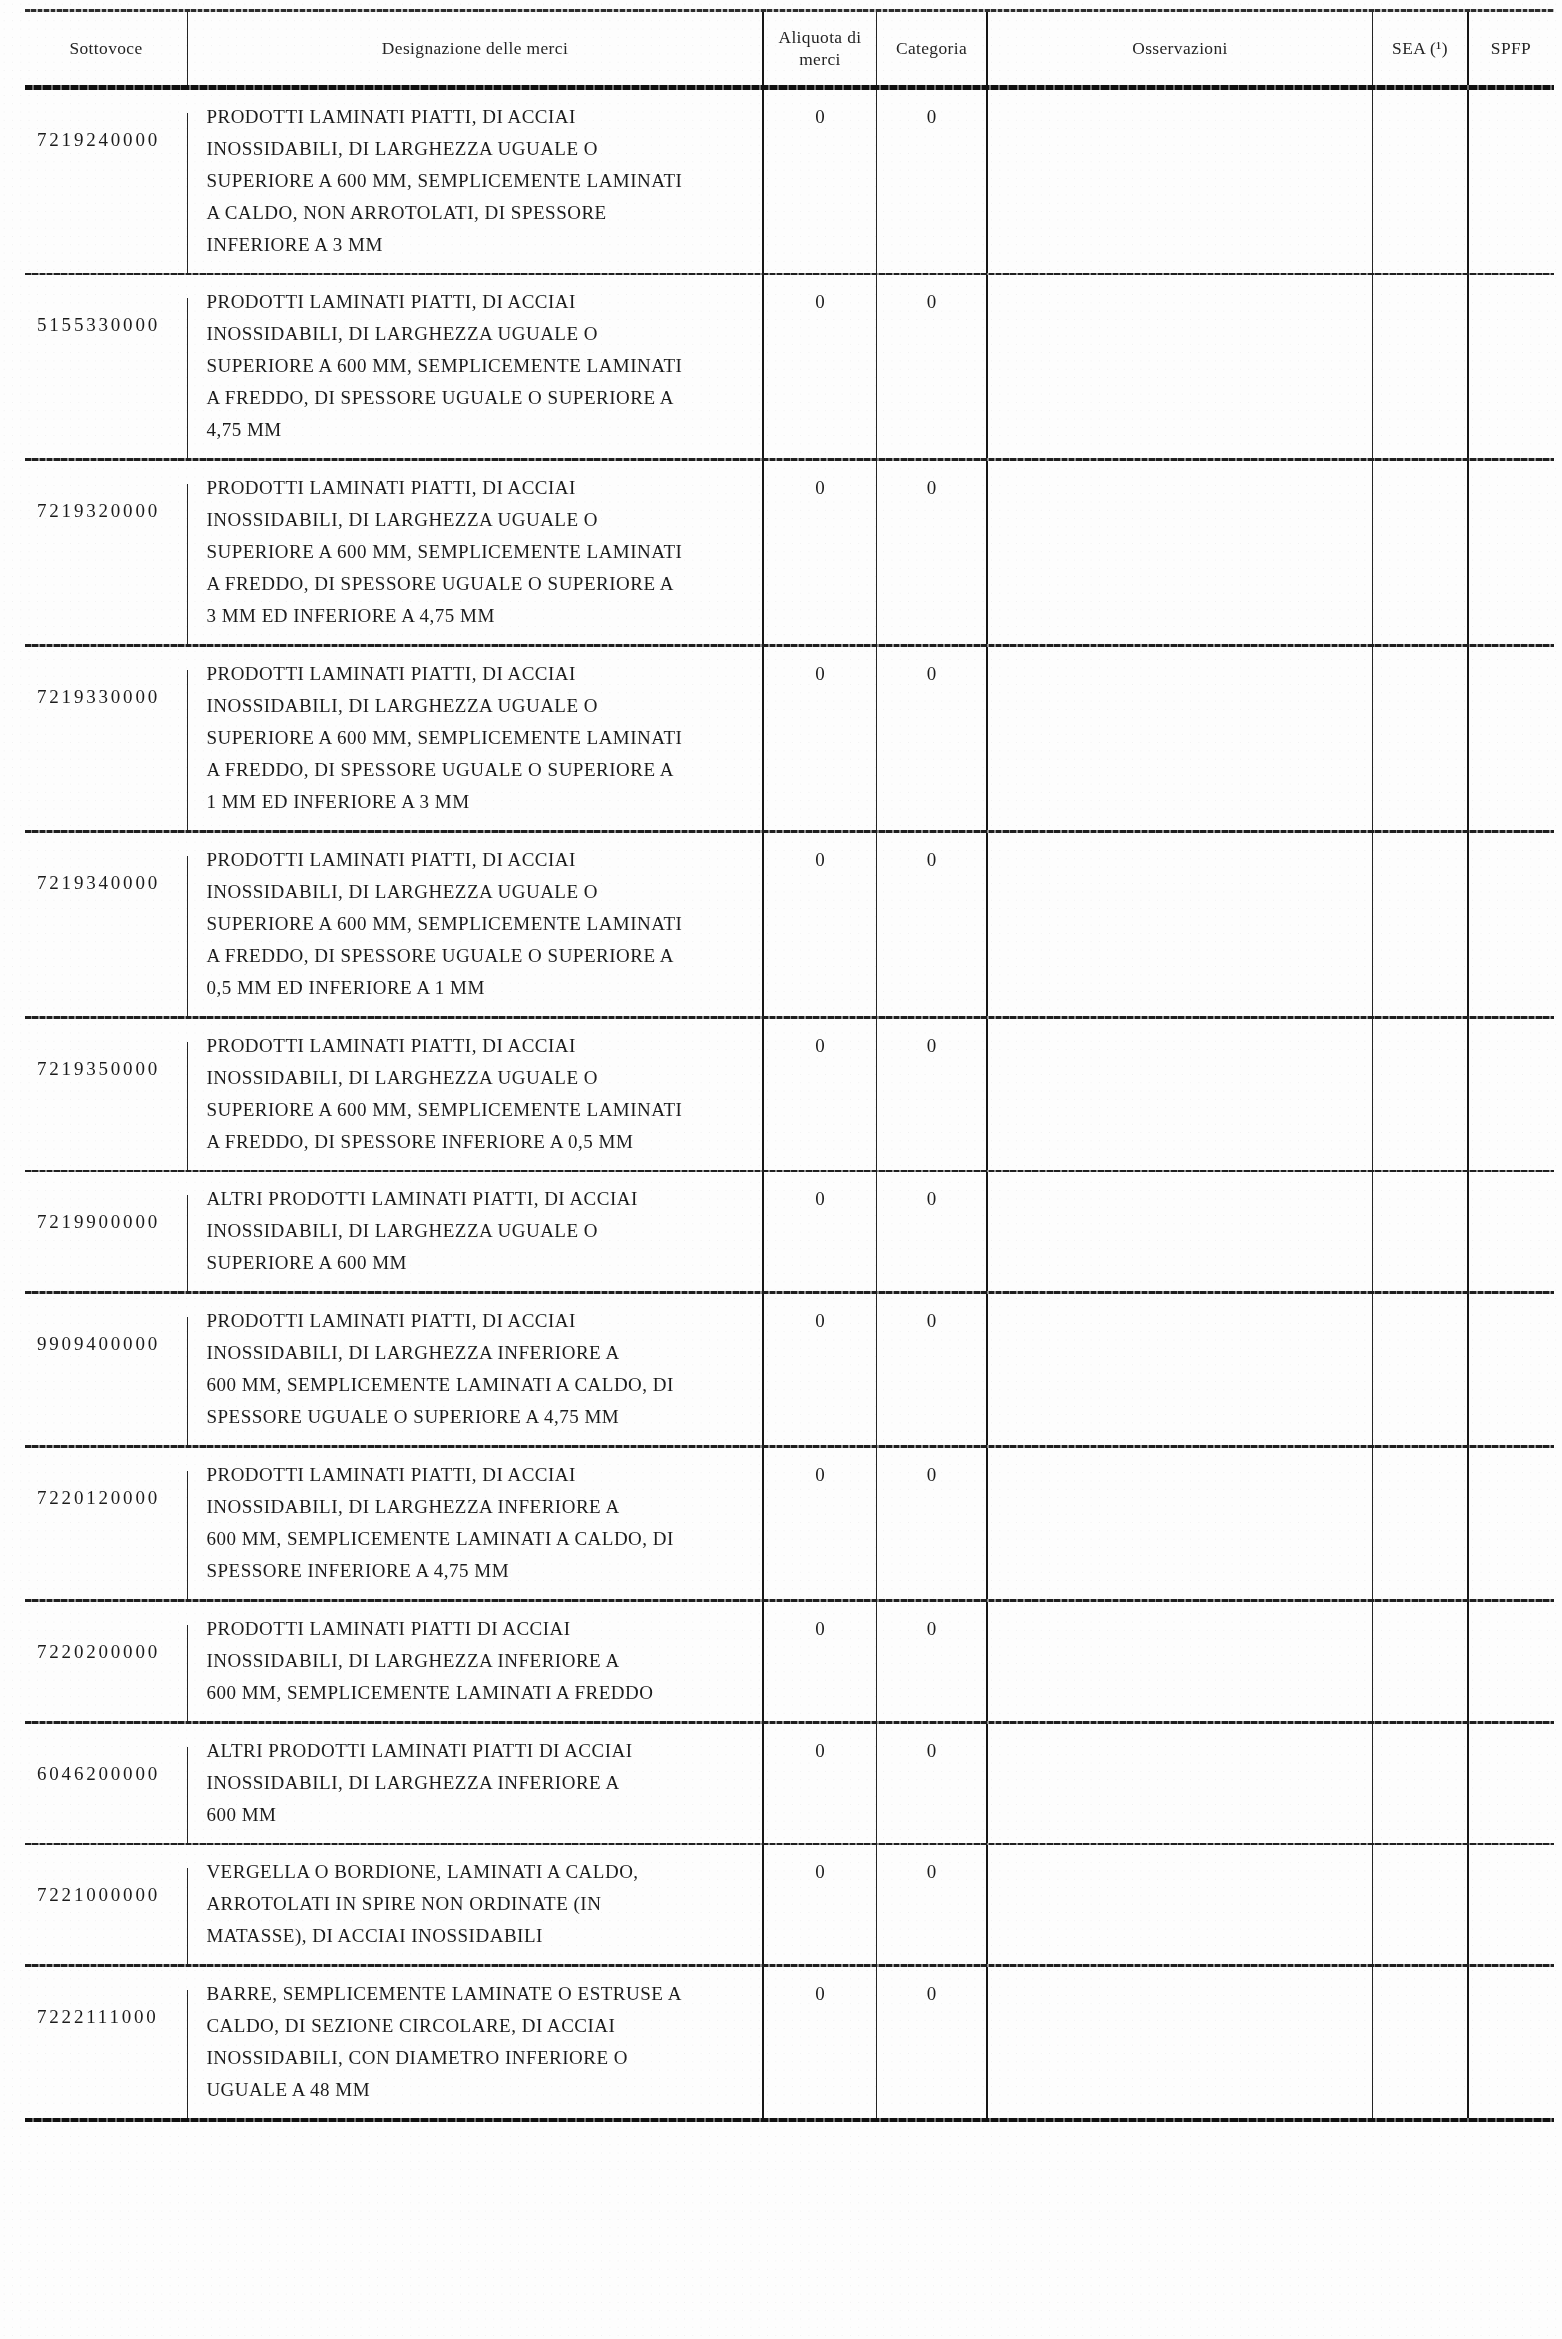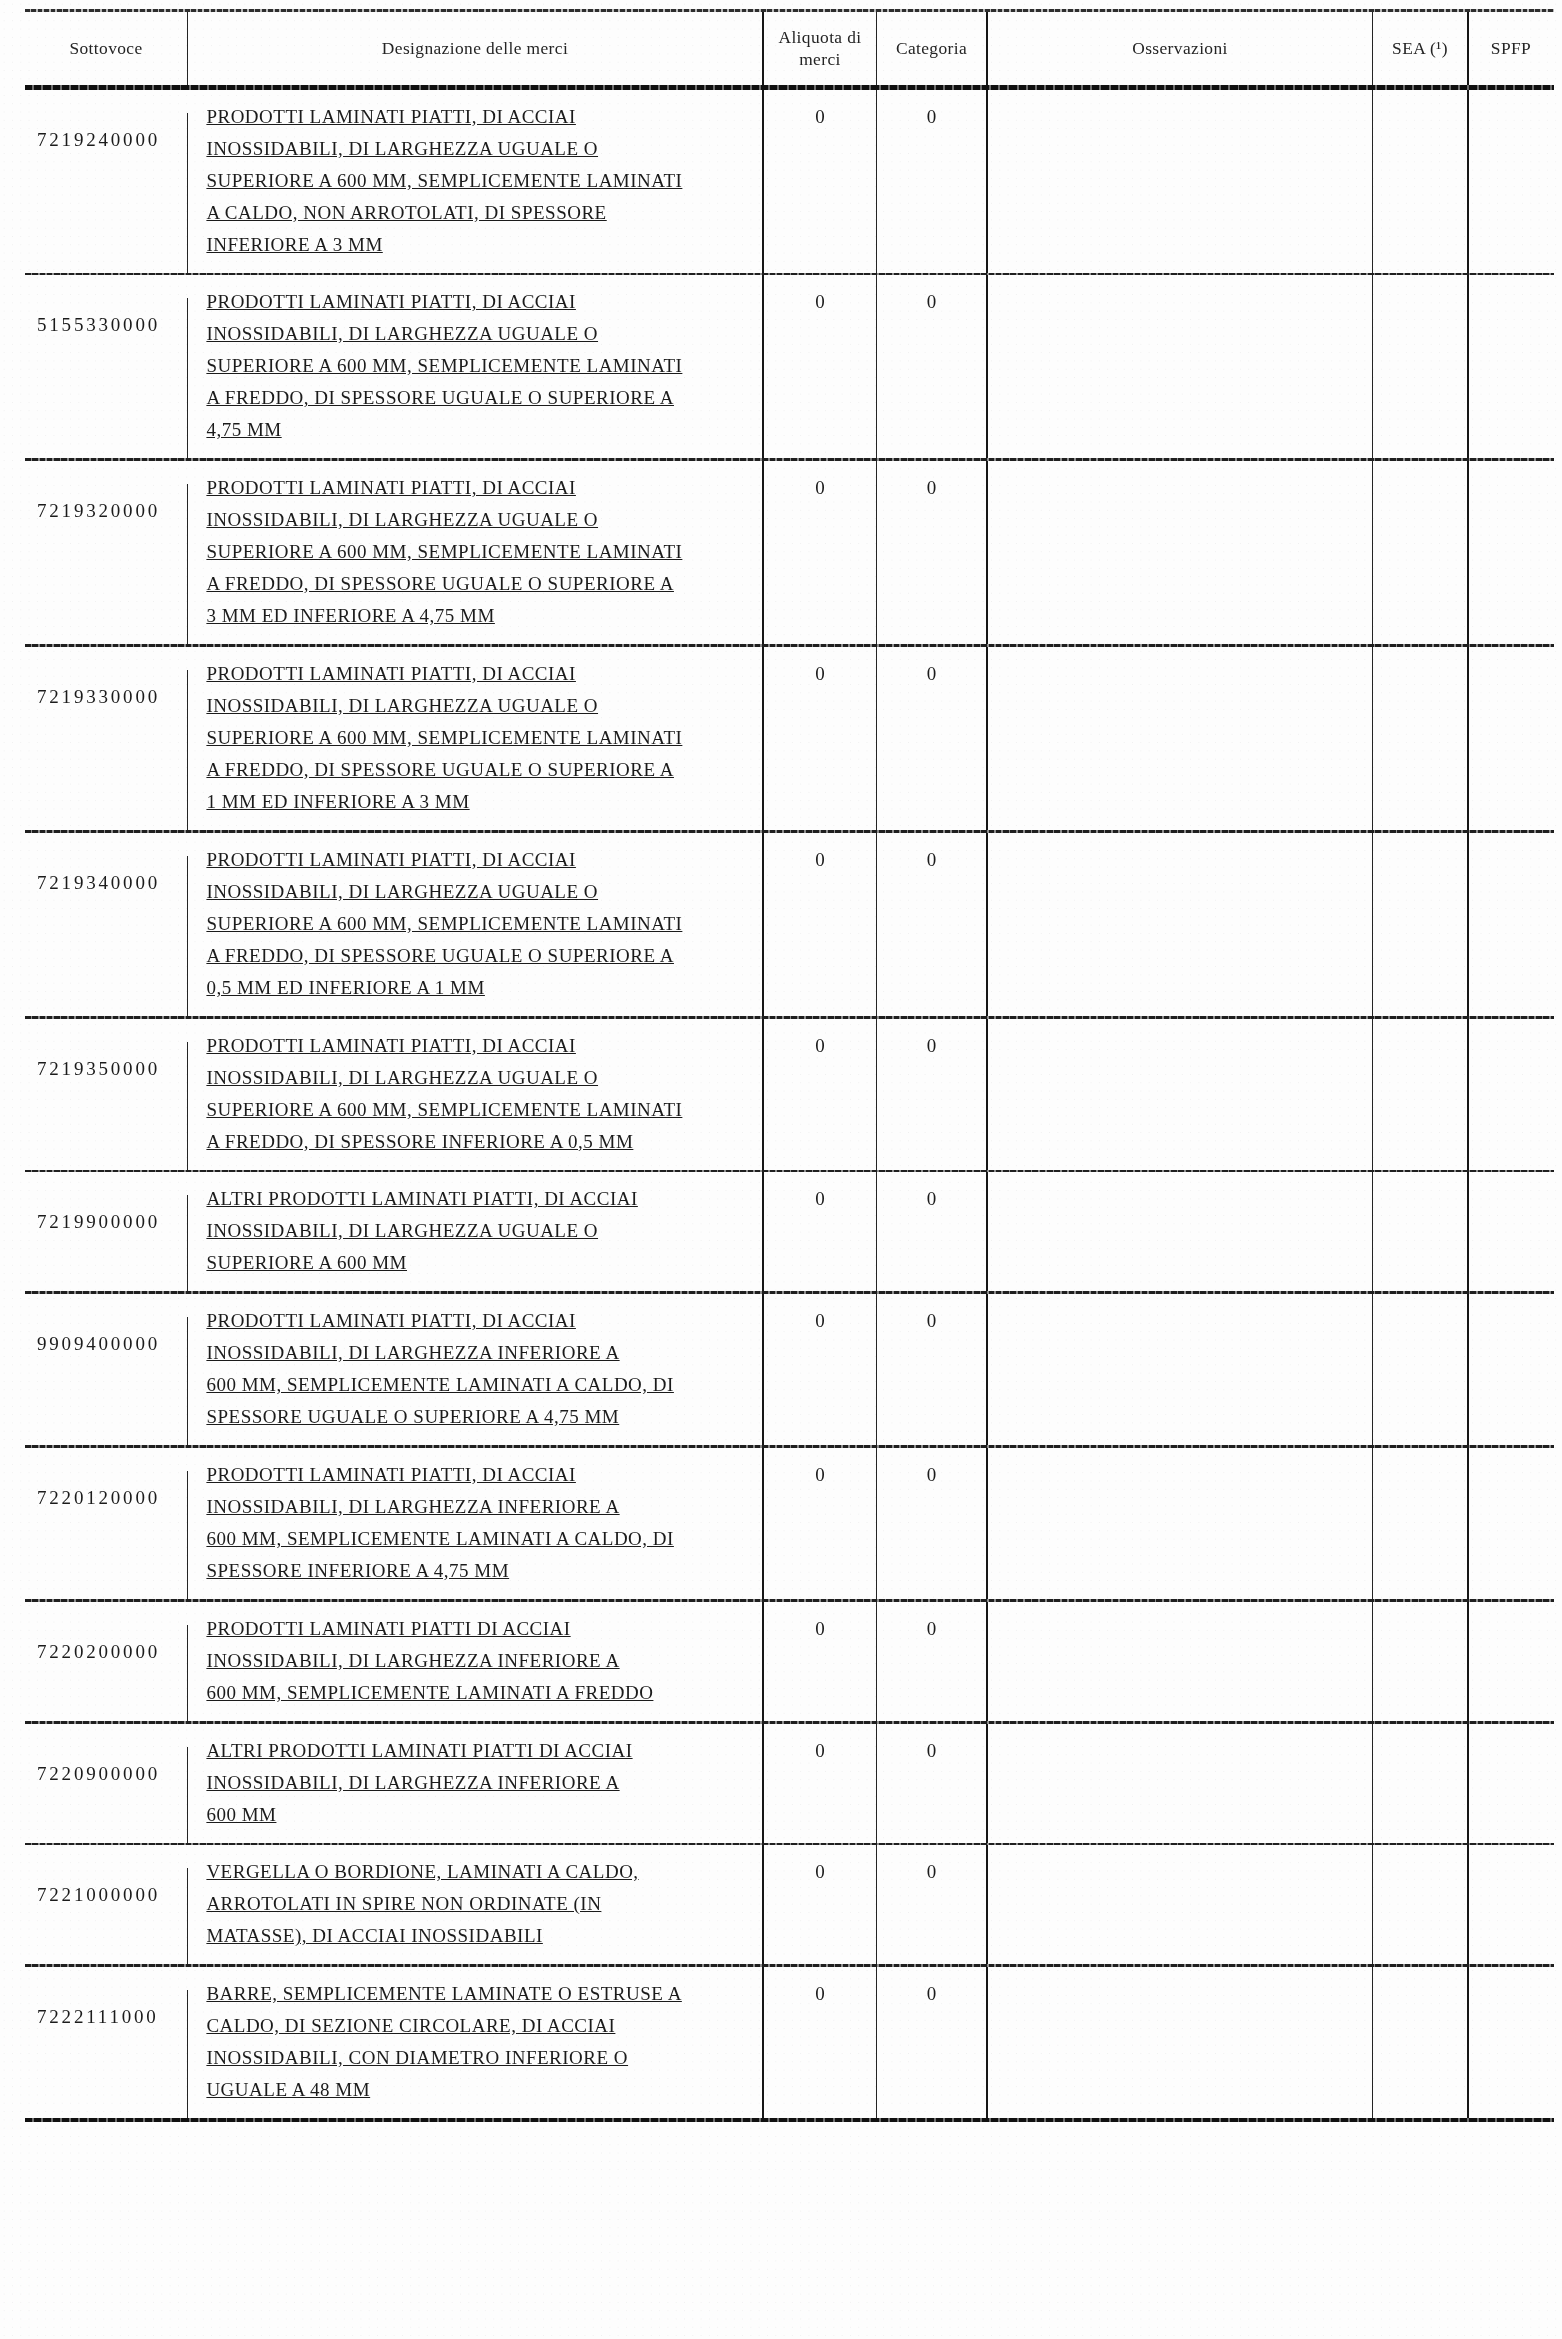--- a/index.html
+++ b/index.html
@@ -41,21 +41,21 @@
     font-size:17.4px;line-height:22px;letter-spacing:0.4px;color:#242424;
     padding:0 3.7px;
   }
 
   
   .trow .cell{
     padding-top:11px;padding-bottom:12px;
     font-size:19px;line-height:32px;
   }
   .c-code{padding-left:12px;letter-spacing:2.8px;white-space:nowrap;margin-top:23px;}
-  .c-desc{padding-left:18.4px;padding-right:13px;white-space:pre-line;letter-spacing:0.5px;text-decoration:underline;}
+  .c-desc{padding-left:18.4px;padding-right:13px;white-space:pre-line;letter-spacing:0.5px;}
   .c-rate,.c-cat,.c-sea,.c-spfp{text-align:center;}
 </style>
 </head>
 <body>
 
 <div class="page">
   <div class="ojtable">
 
     <div class="hsep top"></div>
 
@@ -220,21 +220,21 @@
     <div class="cell v-thin c-rate"><span>0</span></div>
     <div class="cell v-thick c-cat"><span>0</span></div>
     <div class="cell v-thin c-obs"><span></span></div>
     <div class="cell v-thick c-sea"><span></span></div>
     <div class="cell c-spfp"><span></span></div>
   </div>
 
   <div class="hsep row"></div>
 
   <div class="trow">
-    <div class="cell v-thin c-code"><span>7220900000</span></div>
+    <div class="cell v-thin c-code"><span>6046200000</span></div>
     <div class="cell v-thick c-desc"><span>ALTRI PRODOTTI LAMINATI PIATTI DI ACCIAI
 INOSSIDABILI, DI LARGHEZZA INFERIORE A
 600 MM</span></div>
     <div class="cell v-thin c-rate"><span>0</span></div>
     <div class="cell v-thick c-cat"><span>0</span></div>
     <div class="cell v-thin c-obs"><span></span></div>
     <div class="cell v-thick c-sea"><span></span></div>
     <div class="cell c-spfp"><span></span></div>
   </div>
 

